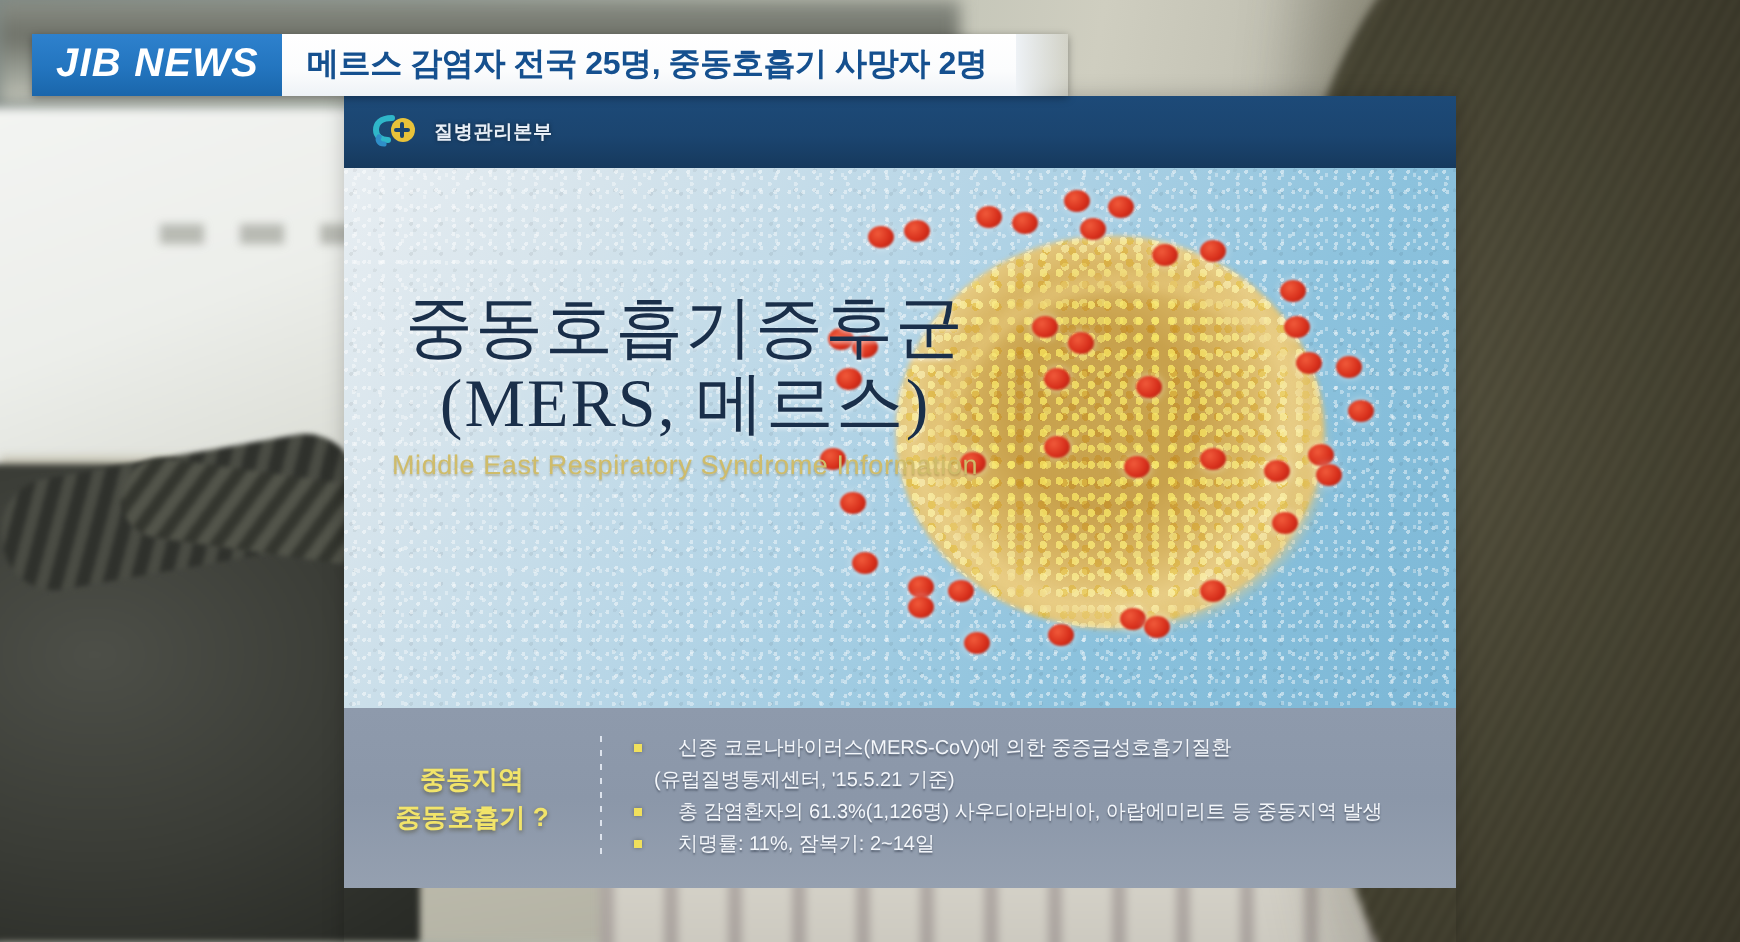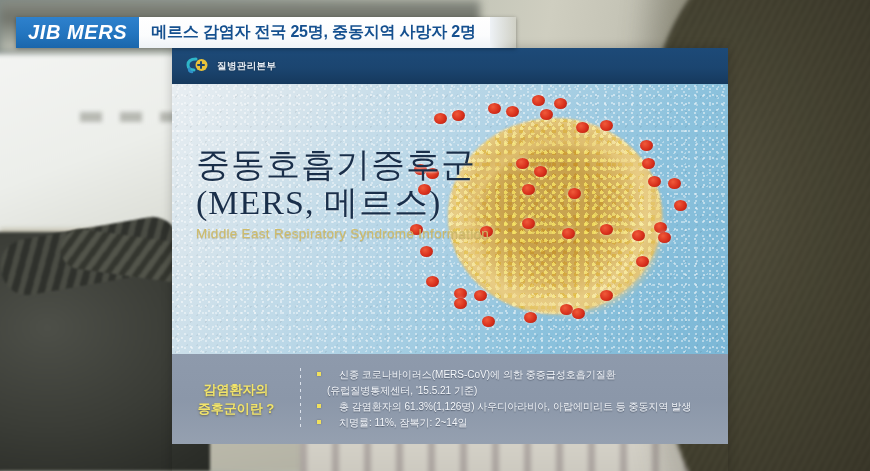--- a/index.html
+++ b/index.html
@@ -140,21 +140,21 @@
     filter:blur(3px);
   }
   .spike{
     position:absolute;width:13px;height:11px;border-radius:50%;
     background:radial-gradient(circle at 38% 35%,#f05a3a 0%,#d8301c 55%,#a81c10 100%);
     box-shadow:0 0 4px rgba(255,255,255,.55);
     filter:blur(.4px);
   }
 
   
-  .title-zone{position:absolute;left:24px;top:62px;}
+  .title-zone{position:absolute;left:24px;top:62px;text-align:center;}
   .t-kor{
     font-family:"Liberation Serif",serif;
     font-size:34px;color:#1a2f4a;letter-spacing:1px;line-height:1.12;
     text-shadow:0 1px 2px rgba(255,255,255,.55);
     white-space:nowrap;
   }
   .t-eng-wrap{margin-top:2px;}
   .t-eng{
     font-size:13.5px;color:#cfbc6a;letter-spacing:.3px;white-space:nowrap;
     text-shadow:0 1px 1px rgba(120,100,40,.35);
@@ -293,22 +293,22 @@
         <div class="t-kor">중동호흡기증후군</div>
         <div class="t-kor">(MERS, 메르스)</div>
         <div class="t-eng-wrap">
           <span class="t-eng">Middle East Respiratory Syndrome Information</span>
         </div>
       </div>
     </div>
 
     <div class="info-panel">
       <div class="info-left">
-        <div>감염환자의</div>
-        <div>증후군이란 ?</div>
+        <div>중동지역</div>
+        <div>중동호흡기 ?</div>
       </div>
       <div class="info-div"></div>
       <div class="info-right">
         <div class="bline">
             <span class="bullet"></span>
             <span>신종 코로나바이러스(MERS-CoV)에 의한 중증급성호흡기질환</span>
           </div>
         <div class="bline sub">
             <span>(유럽질병통제센터, '15.5.21 기준)</span>
           </div>
@@ -318,18 +318,18 @@
           </div>
         <div class="bline">
             <span class="bullet"></span>
             <span>치명률: 11%, 잠복기: 2~14일</span>
           </div>
       </div>
     </div>
   </div>
 
   <div id="banner">
-    <div class="banner-brand">JIB MERS</div>
-    <div class="banner-head">메르스 감염자 전국 25명, 중동지역 사망자 2명</div>
+    <div class="banner-brand">JIB NEWS</div>
+    <div class="banner-head">메르스 감염자 전국 25명, 중동호흡기 사망자 2명</div>
     <div class="banner-head-fade"></div>
   </div>
 
 </div>
 
 </body></html>

